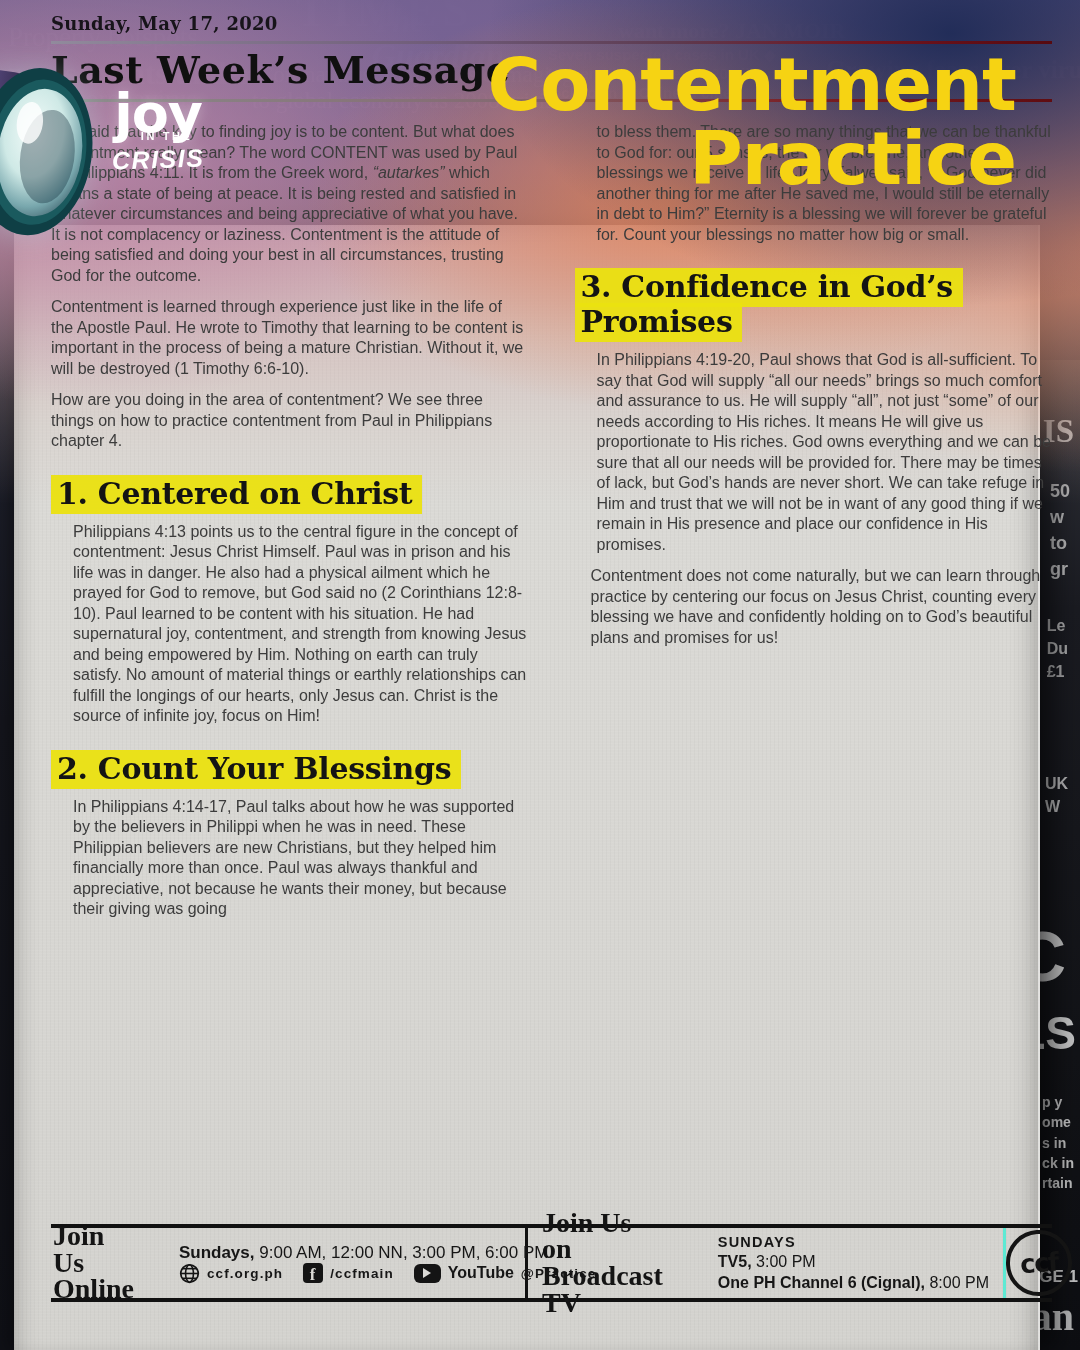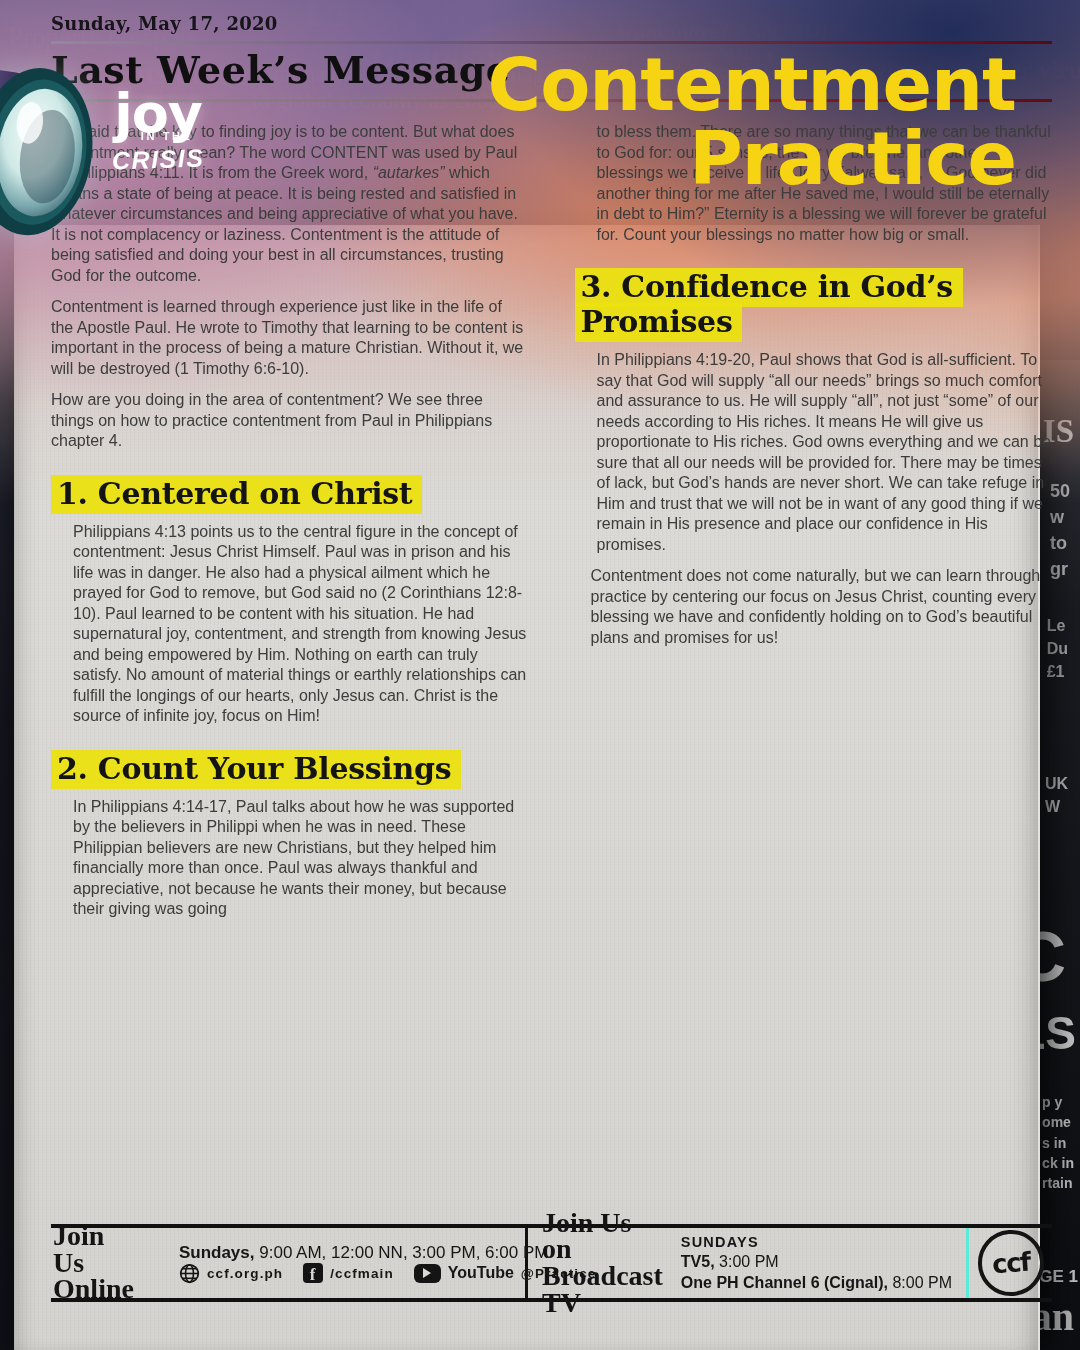--- a/index.html
+++ b/index.html
@@ -95,21 +95,21 @@
   .f-details{display:flex;flex-direction:column;margin-left:28px;}
   .f-row{font-size:17px;display:flex;align-items:center;gap:8px;white-space:nowrap;}
   .f-social{display:flex;align-items:center;gap:20px;}
   .soc-item{display:flex;align-items:center;gap:7px;font-size:13.5px;font-weight:bold;letter-spacing:1.1px;}
   .fb-icon{width:20px;height:20px;background:#141414;border-radius:4px;color:#dad9d5;
     font-family:"Liberation Serif",serif;font-weight:bold;font-size:17px;display:flex;
     align-items:flex-end;justify-content:center;line-height:1;overflow:hidden;}
   .yt-icon{width:27px;height:19px;background:#141414;border-radius:6px;display:flex;align-items:center;justify-content:center;}
   .yt-icon span{width:0;height:0;border-left:8px solid #dad9d5;border-top:5px solid transparent;border-bottom:5px solid transparent;display:block;}
   .yt-brand{font-size:16px;letter-spacing:0;}
-  .f-b-details{display:flex;flex-direction:column;gap:3px;}
+  .f-b-details{display:flex;flex-direction:column;gap:3px;margin-left:37px;}
   .f-sundays{font-size:14.5px;font-weight:bold;letter-spacing:1.2px;}
   .f-b-row{font-size:16px;white-space:nowrap;}
   .f-logo{width:90px;display:flex;align-items:center;justify-content:center;}
   .ccf-circle{width:58px;height:58px;border:4px solid #141414;border-radius:50%;display:flex;
     align-items:center;justify-content:center;font-family:"DejaVu Sans",sans-serif;
     font-weight:bold;font-size:26px;letter-spacing:-1.5px;color:#141414;transform:rotate(-4deg);}
   b{font-weight:bold;}
 </style>
 </head>
 <body>

